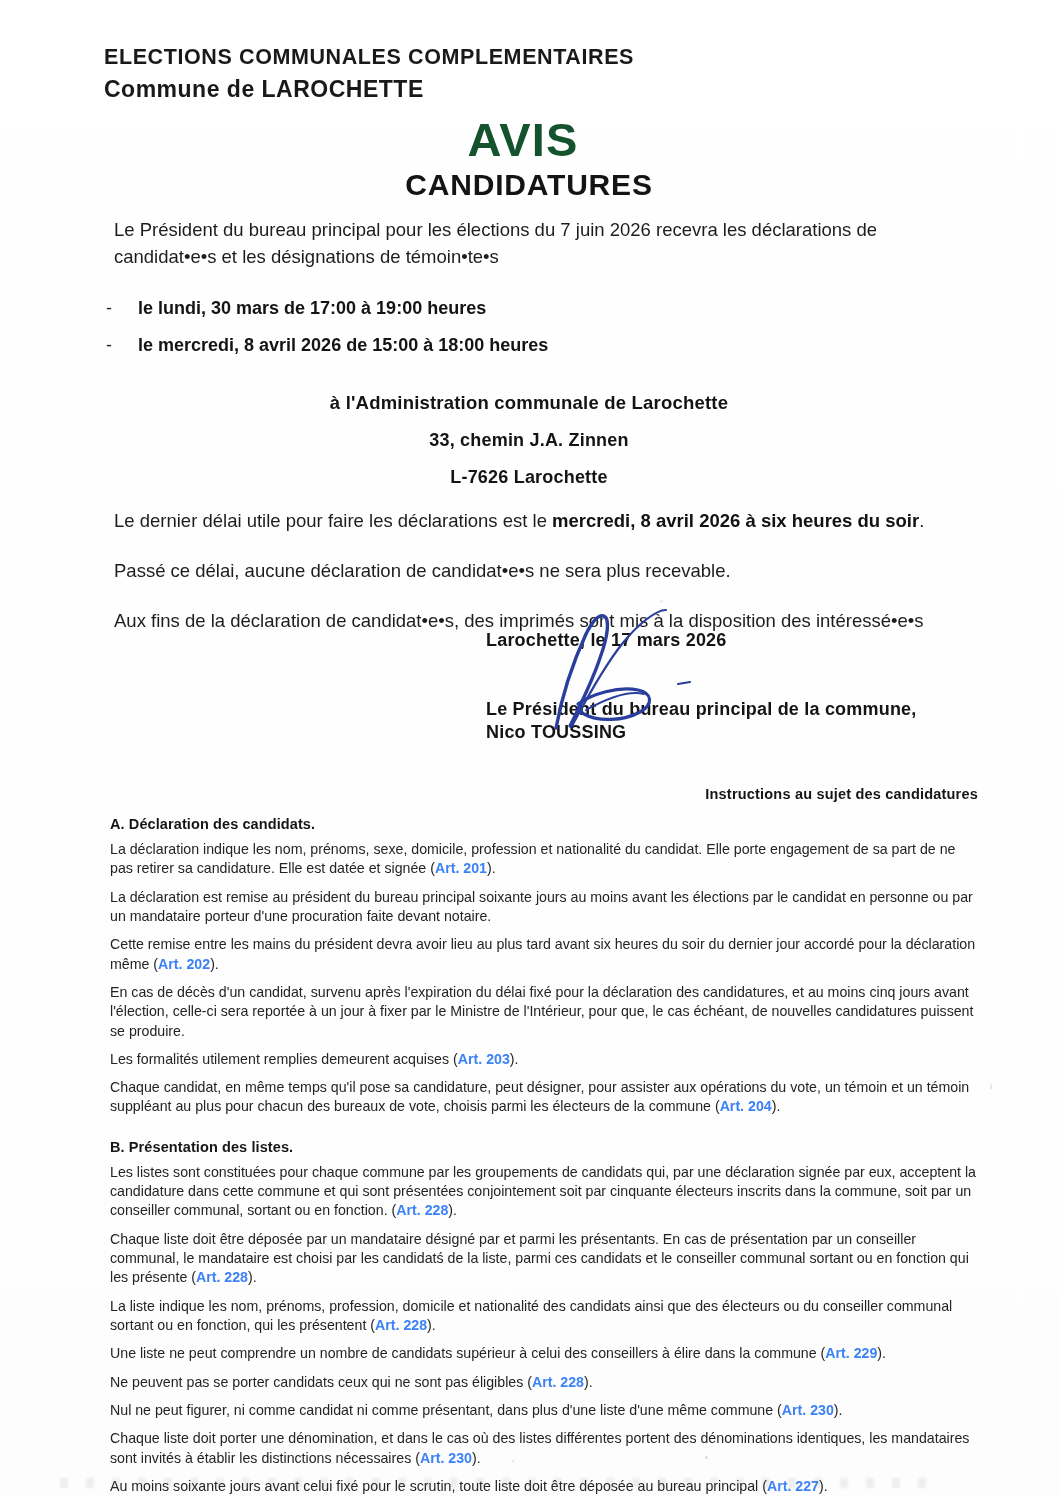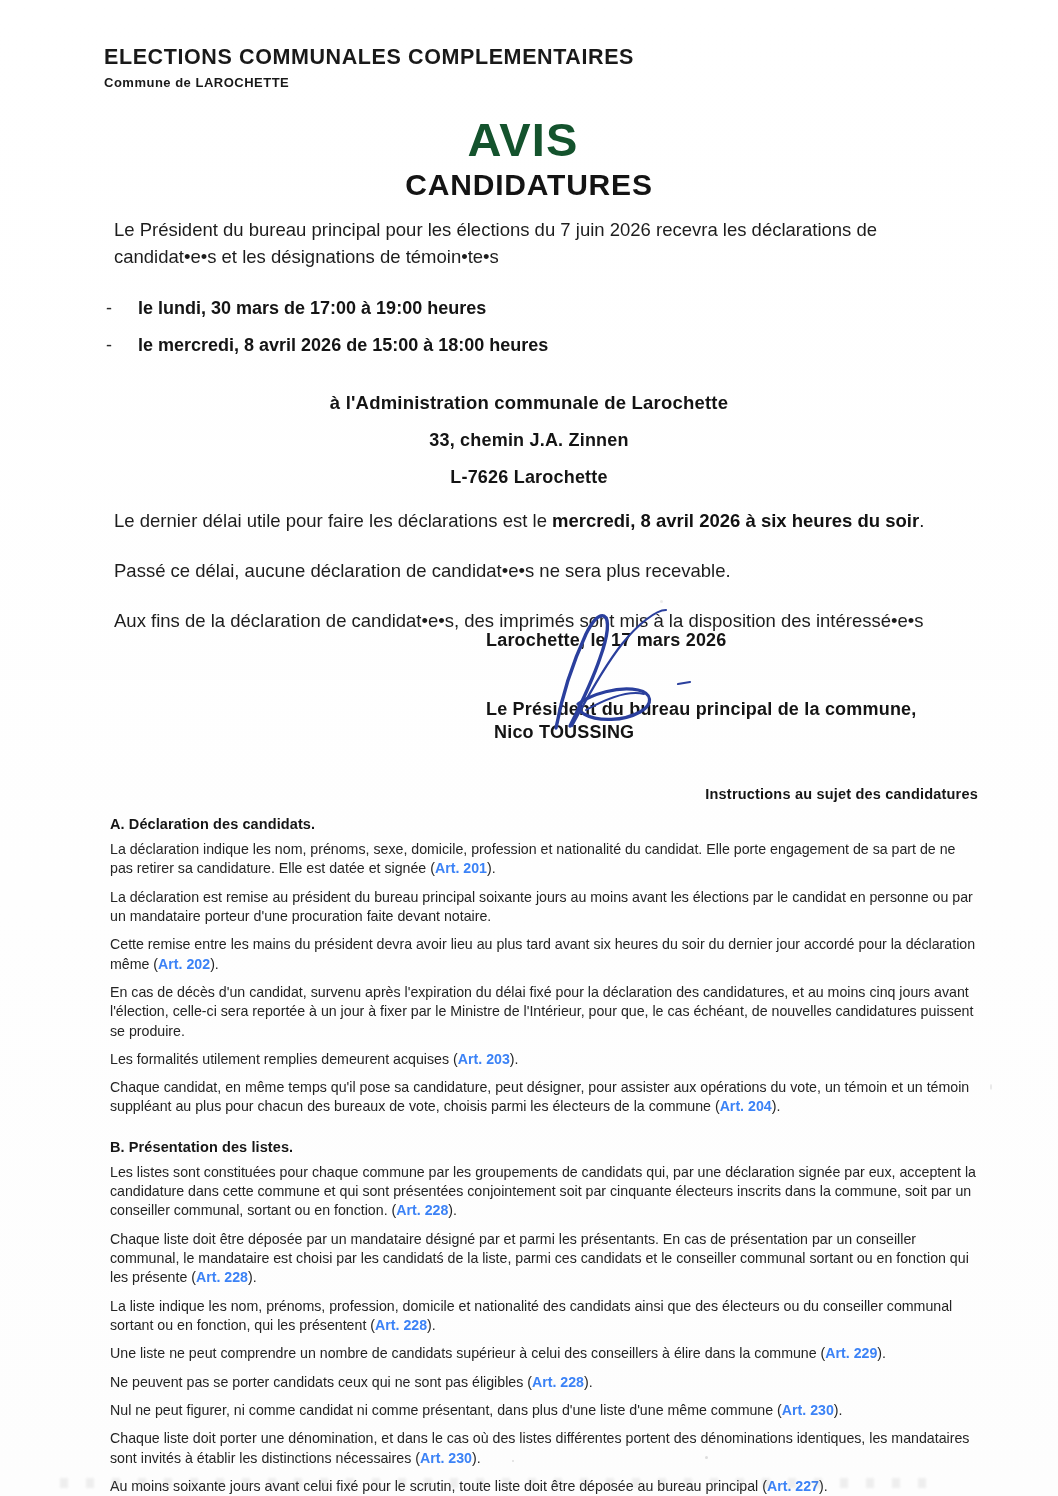--- a/index.html
+++ b/index.html
@@ -37,21 +37,21 @@
     line-height: 1.30;
   }
   .hdr-l1 {
     font-size: 21.5px;
     font-weight: bold;
     letter-spacing: 0.6px;
     color: #191919;
     white-space: nowrap;
   }
   .hdr-l2 {
-    font-size: 13px;
+    font-size: 23px;
     font-weight: bold;
     letter-spacing: 0.5px;
     color: #191919;
     margin-top: 3px;
     white-space: nowrap;
   }
 
   
   .avis {
     position: absolute;
@@ -157,21 +157,20 @@
     font-weight: bold;
     color: #141414;
     letter-spacing: 0.2px;
   }
   .sig-name {
     margin-top: 2px;
     font-size: 18px;
     font-weight: bold;
     color: #141414;
     letter-spacing: 0.2px;
-    margin-left: 8px;
   }
   .signature-ink {
     position: absolute;
     left: 40px;
     top: -22px;
     width: 270px;
     height: 130px;
     pointer-events: none;
   }
 

